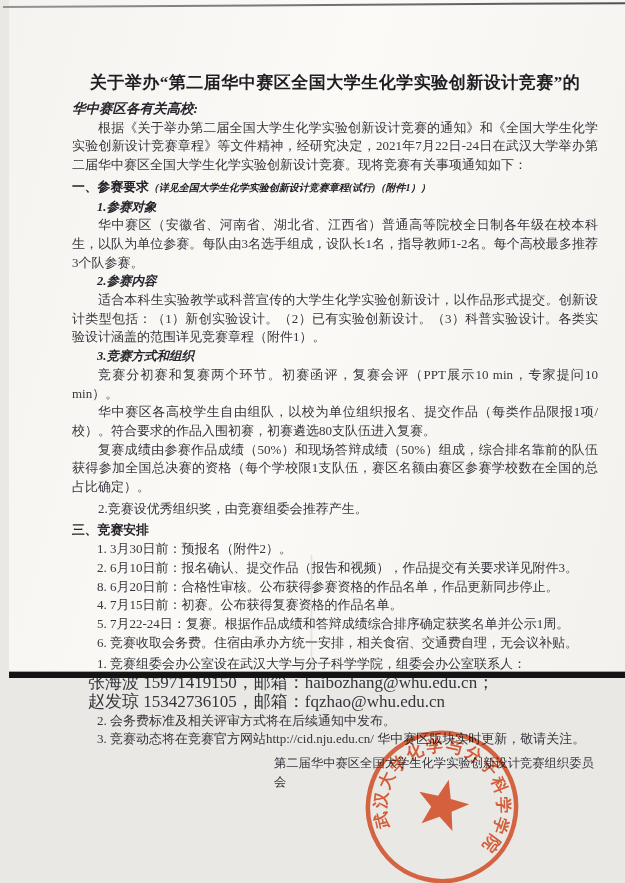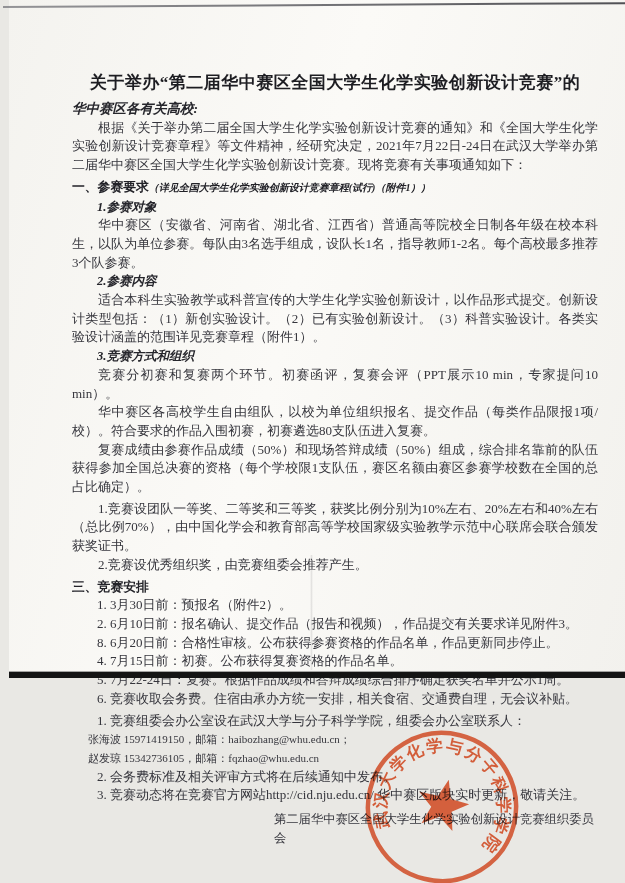--- a/index.html
+++ b/index.html
@@ -25,21 +25,21 @@
   .title{ text-align:center;font-weight:bold;font-size:17px;line-height:25px;color:#1d1d22;letter-spacing:.5px;}
   .salutation{margin-top:5px;font-weight:bold;font-style:italic;font-size:13.5px;line-height:18.7px;color:#26262c;}
   p{margin:0;}
   .body-text{font-size:13px;line-height:18.7px;text-align:justify;}
   .indent2{text-indent:2em;}
   .sec-gap{height:3px;}
   .sec-heading{font-weight:bold;font-size:12.8px;line-height:18.7px;color:#222228;}
   .sec-heading .note{font-weight:bold;font-style:italic;font-size:10px;}
   .subhead{padding-left:25px;font-weight:bold;font-style:italic;font-size:12.5px;line-height:18.7px;color:#26262c;}
   .list-item{padding-left:25px;font-size:13px;line-height:18.7px;font-family:Liberation Serif, serif;}
-  .contact-line{padding-left:16px;font-size:11px;line-height:18.7px;}
+  .contact-line{padding-left:16px;font-size:17px;line-height:18.7px;}
   .closing{margin-top:5px;margin-left:202px;font-size:12.3px;line-height:19px;}
   
   .seal{position:absolute;left:353px;top:727px;width:160px;height:160px;
     mix-blend-mode:multiply;opacity:.92;transform:rotate(14deg);}
 </style>
 </head>
 <body>
 
 <div class="page">
 
@@ -56,21 +56,20 @@
   <p class="subhead">1.参赛对象</p>
   <p class="body-text indent2">华中赛区（安徽省、河南省、湖北省、江西省）普通高等院校全日制各年级在校本科生，以队为单位参赛。每队由3名选手组成，设队长1名，指导教师1-2名。每个高校最多推荐3个队参赛。</p>
   <p class="subhead">2.参赛内容</p>
   <p class="body-text indent2">适合本科生实验教学或科普宣传的大学生化学实验创新设计，以作品形式提交。创新设计类型包括：（1）新创实验设计。（2）已有实验创新设计。（3）科普实验设计。各类实验设计涵盖的范围详见竞赛章程（附件1）。</p>
   <p class="subhead">3.竞赛方式和组织</p>
   <p class="body-text indent2">竞赛分初赛和复赛两个环节。初赛函评，复赛会评（PPT展示10 min，专家提问10 min）。</p>
   <p class="body-text indent2">华中赛区各高校学生自由组队，以校为单位组织报名、提交作品（每类作品限报1项/校）。符合要求的作品入围初赛，初赛遴选80支队伍进入复赛。</p>
   <p class="body-text indent2">复赛成绩由参赛作品成绩（50%）和现场答辩成绩（50%）组成，综合排名靠前的队伍获得参加全国总决赛的资格（每个学校限1支队伍，赛区名额由赛区参赛学校数在全国的总占比确定）。</p>
 
   <div class="sec-gap"></div>
-  <p class="body-text indent2">1.竞赛设团队一等奖、二等奖和三等奖，获奖比例分别为10%左右、20%左右和40%左右（总比例70%），由中国化学会和教育部高等学校国家级实验教学示范中心联席会联合颁发获奖证书。</p>
   <p class="body-text indent2">2.竞赛设优秀组织奖，由竞赛组委会推荐产生。</p>
 
   <div class="sec-gap"></div>
   <p class="sec-heading">三、竞赛安排</p>
   <p class="list-item">1. 3月30日前：预报名（附件2）。</p>
   <p class="list-item">2. 6月10日前：报名确认、提交作品（报告和视频），作品提交有关要求详见附件3。</p>
   <p class="list-item">8. 6月20日前：合格性审核。公布获得参赛资格的作品名单，作品更新同步停止。</p>
   <p class="list-item">4. 7月15日前：初赛。公布获得复赛资格的作品名单。</p>
   <p class="list-item">5. 7月22-24日：复赛。根据作品成绩和答辩成绩综合排序确定获奖名单并公示1周。</p>
   <p class="list-item">6. 竞赛收取会务费。住宿由承办方统一安排，相关食宿、交通费自理，无会议补贴。</p>

